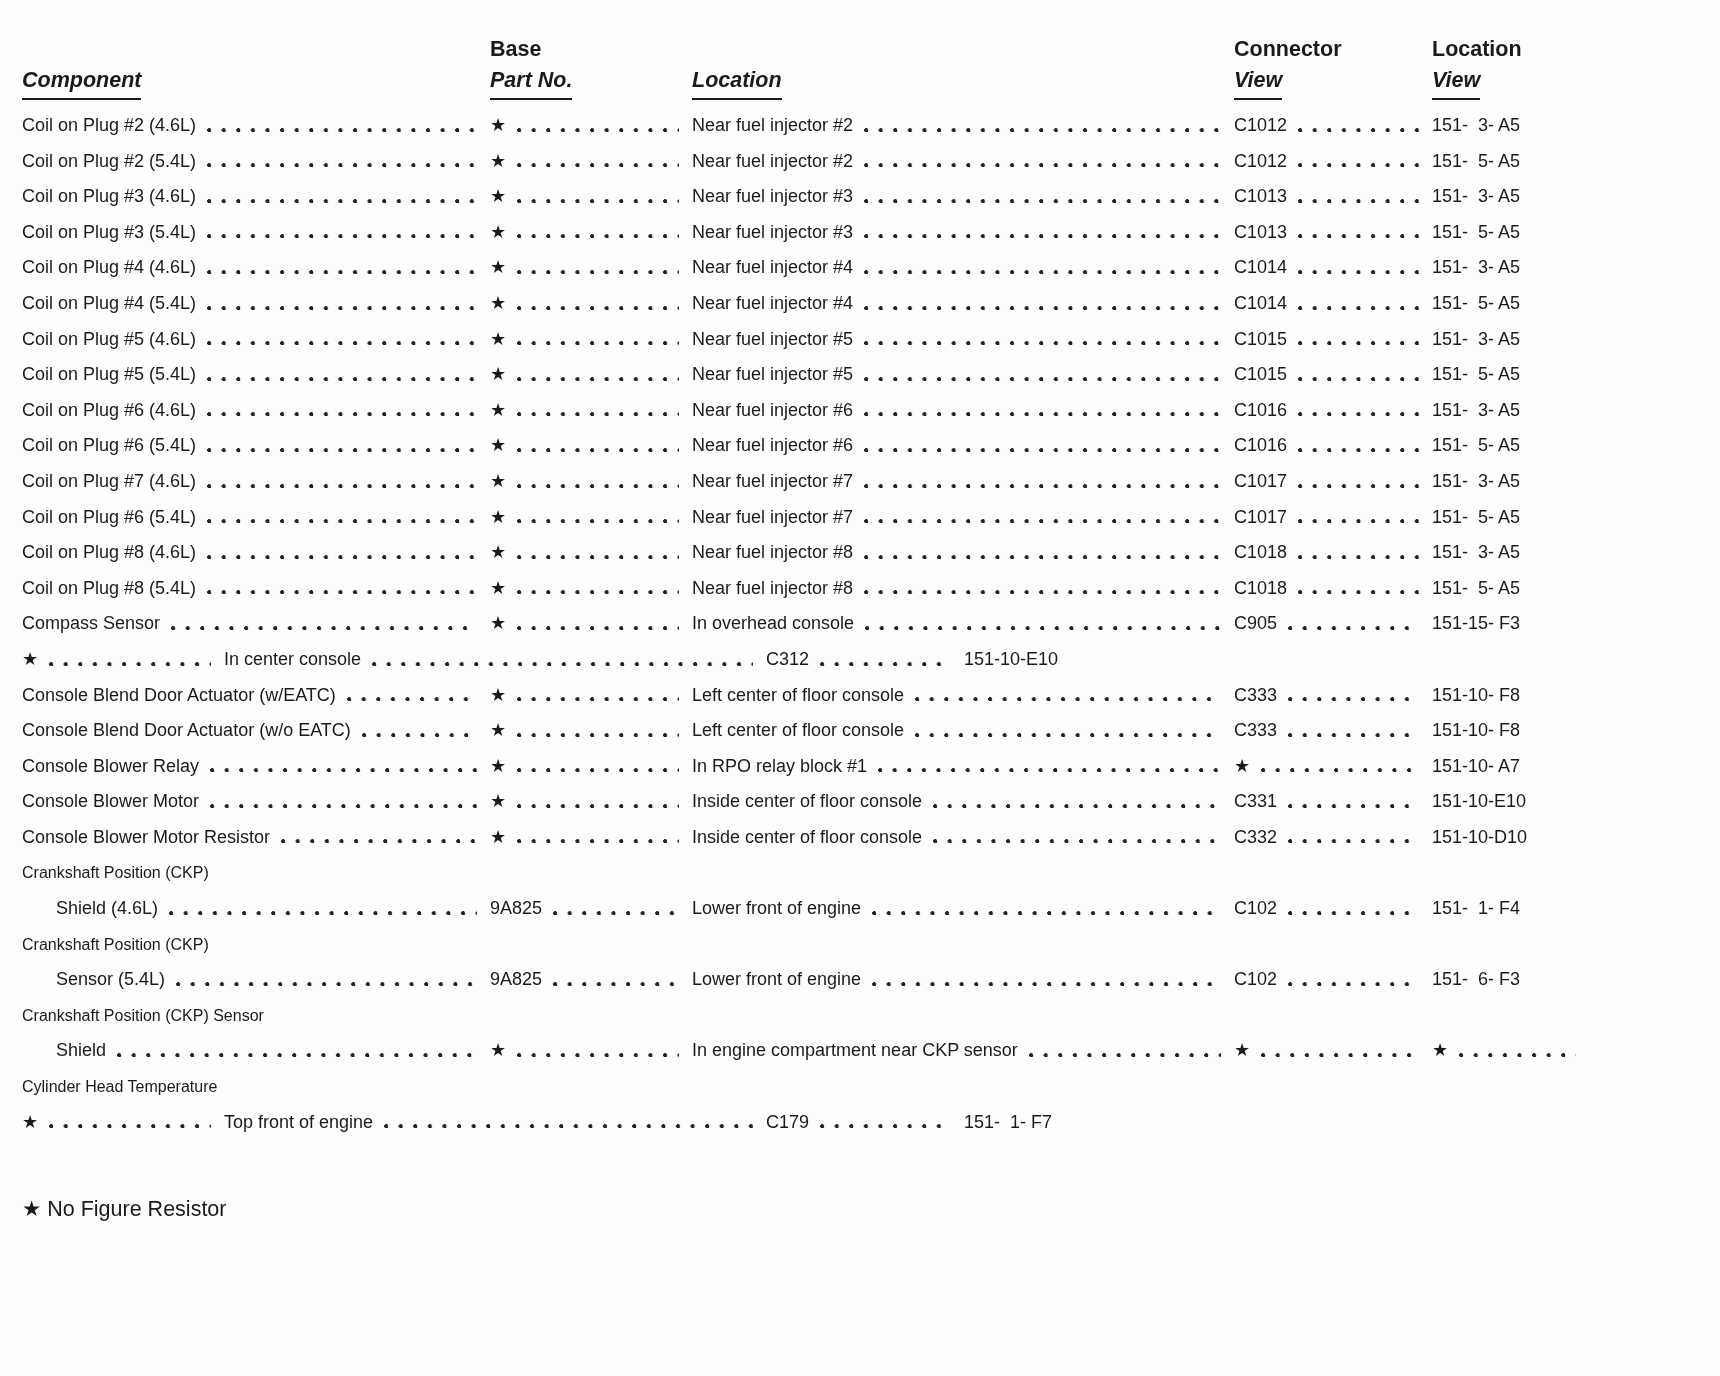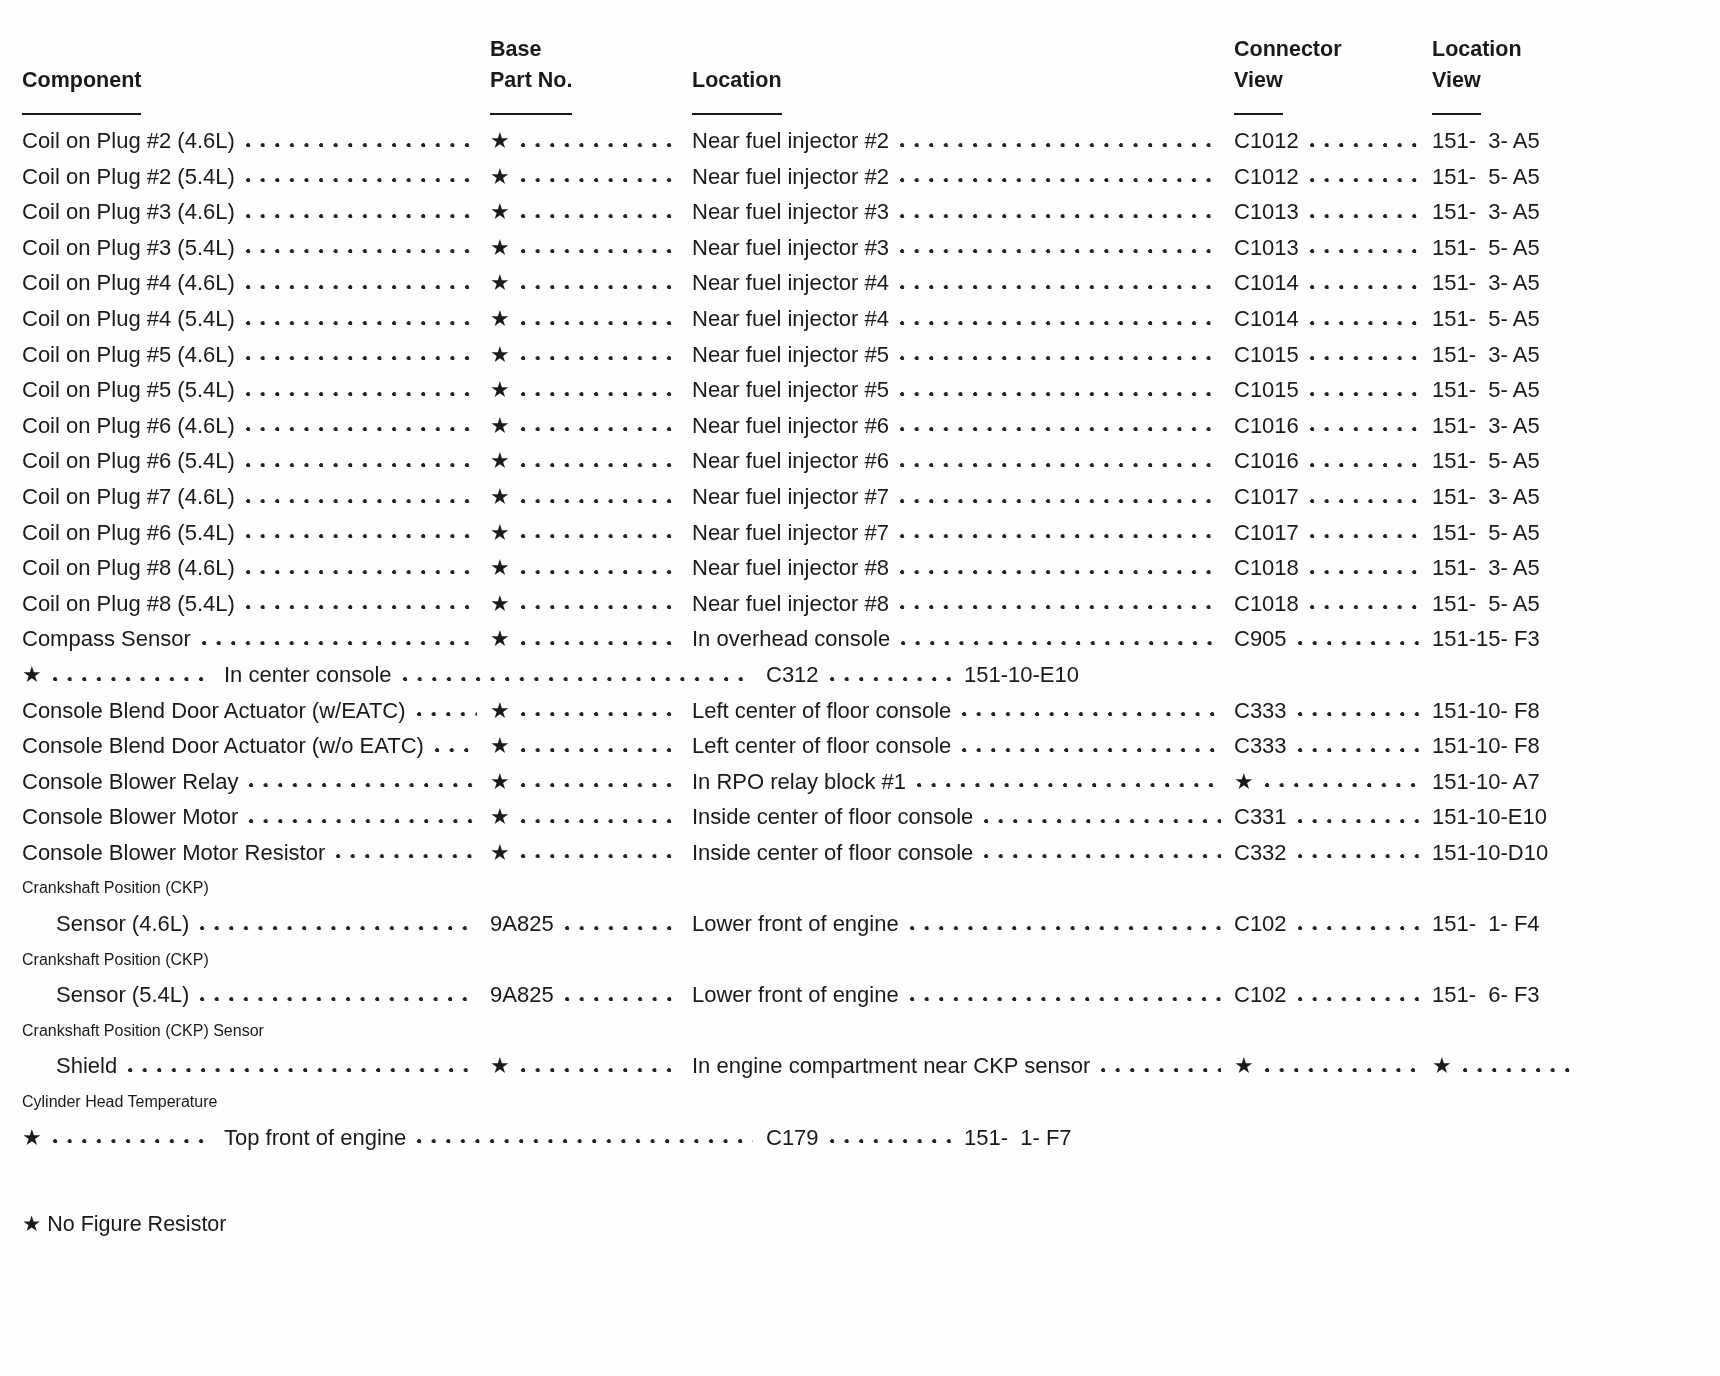--- a/index.html
+++ b/index.html
@@ -11,31 +11,31 @@
     color: #1a1a1a;
     font-family: "Liberation Sans", "DejaVu Sans", sans-serif;
     overflow: hidden;
   }
   .page { padding: 34px 20px 0 22px; width: 1600px; }
 
   
   .hrow { display: flex; align-items: flex-end; margin-bottom: 8px; }
   .hcell { display: flex; flex-direction: column; justify-content: flex-end; align-items: flex-start; }
   .htxt { font-weight: bold; font-size: 21.5px; line-height: 31px; white-space: pre; }
-  .hu   { border-bottom: 2.5px solid #1a1a1a; padding-bottom: 17px; }
+  .hu   { border-bottom: 2.5px solid #1a1a1a; padding-bottom: 2px; font-style: italic; }
 
   
   .comp    { width: 468px; }
   .base    { width: 202px; }
   .loc     { width: 542px; }
   .conn    { width: 198px; }
   .locview { flex: 1 1 auto; }
 
   
-  .row { display: flex; height: 35.6px; font-size: 22px; }
+  .row { display: flex; height: 35.6px; font-size: 18px; }
   .cell { display: flex; }
   .txt { line-height: 35.6px; white-space: pre; }
   .leader {
     flex: 1 1 auto;
     min-width: 8px;
     margin-left: 11px;
     margin-right: 13px;
     background-image: radial-gradient(circle at 2.2px 2.2px, #222 1.8px, rgba(0,0,0,0) 2.3px);
     background-size: 14.6px 5px;
     background-repeat: repeat-x;
@@ -529,21 +529,21 @@
       <span class="leader"></span>
     </div>
     <div class="cell locview">
       <span class="txt">151-10-D10</span>
 
     </div>
   </div>
       <div class="preline">Crankshaft Position (CKP)</div>
       <div class="row cont">
     <div class="cell comp">
-      <span class="txt">Sensor (4.6L)</span>
+      <span class="txt">Shield (4.6L)</span>
       <span class="leader"></span>
     </div>
     <div class="cell base">
       <span class="txt">9A825</span>
       <span class="leader"></span>
     </div>
     <div class="cell loc">
       <span class="txt">Lower front of engine</span>
       <span class="leader"></span>
     </div>

